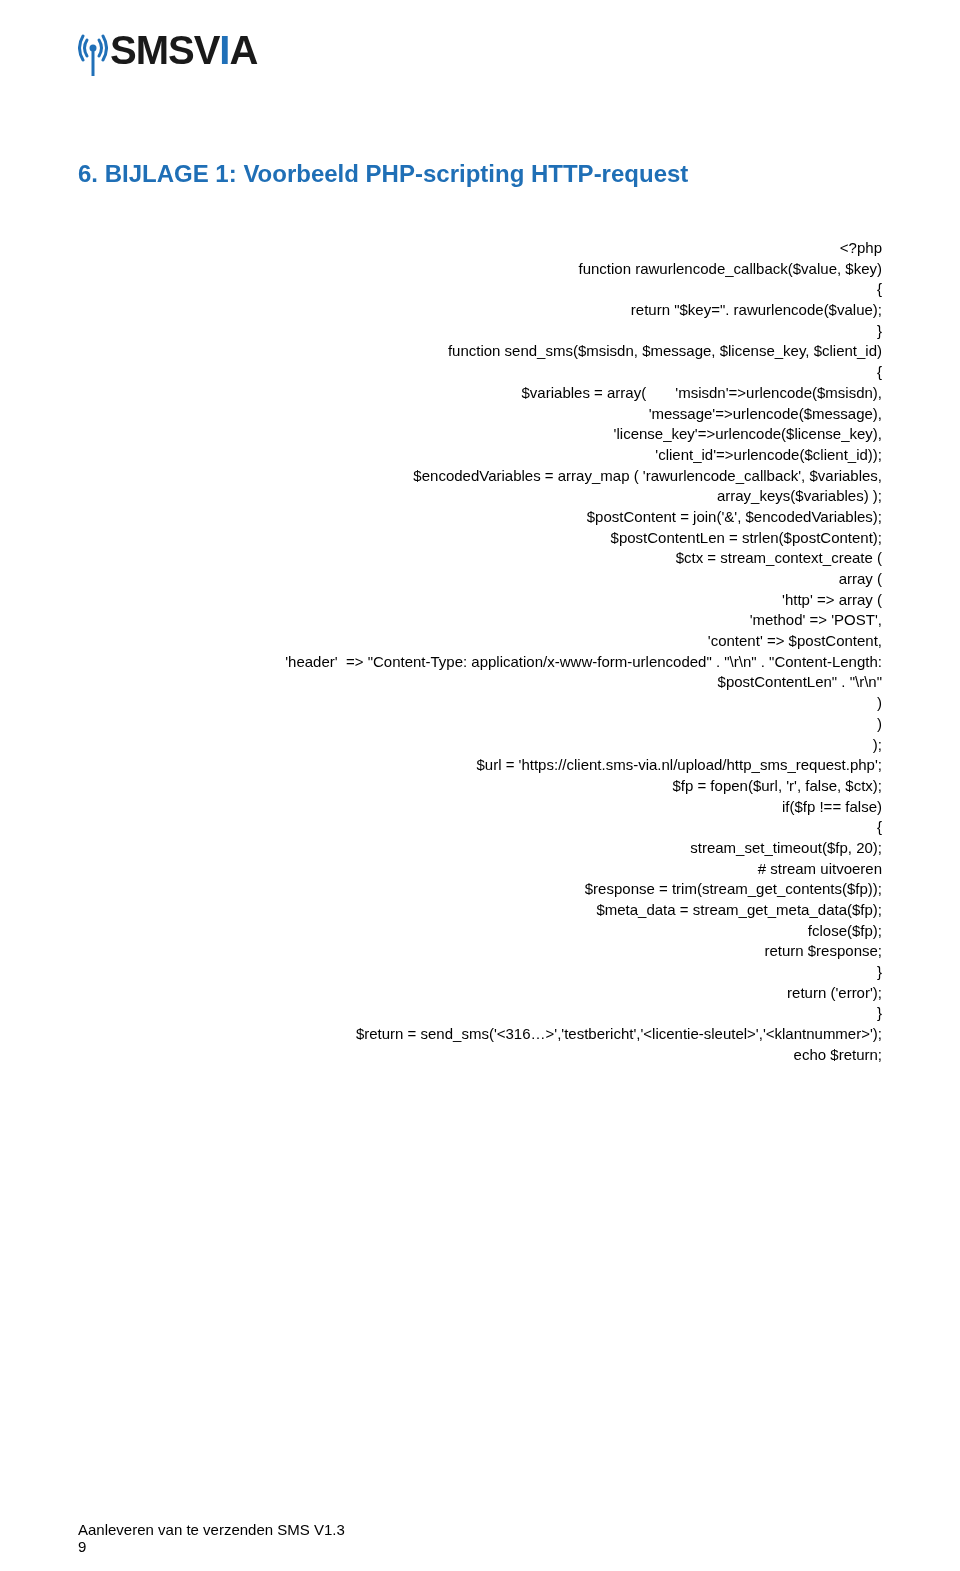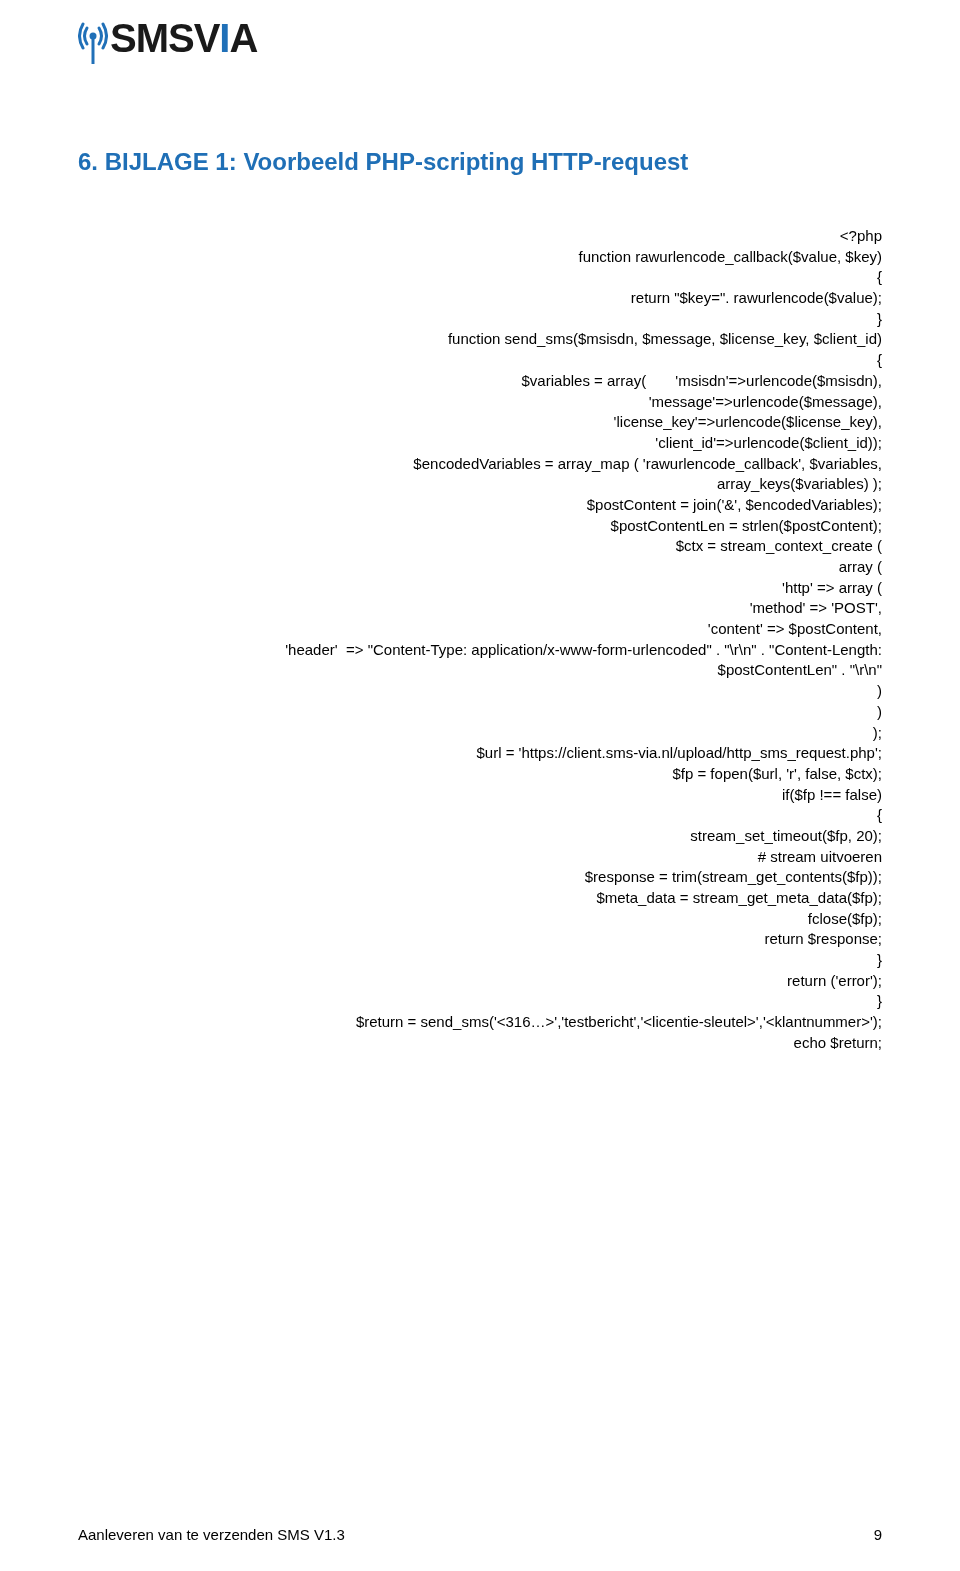--- a/index.html
+++ b/index.html
@@ -4,21 +4,21 @@
 <style>
   * { margin: 0; padding: 0; box-sizing: border-box; }
   body {
     width: 960px;
     height: 1571px;
     background: #ffffff;
     font-family: Verdana, Geneva, sans-serif;
     position: relative;
   }
   .page {
-    padding: 8px 78px 0 78px;
+    padding: 20px 78px 0 78px;
   }
   .logo-area {
     display: flex;
     align-items: center;
     margin-bottom: 60px;
     padding-top: 4px;
   }
   .logo-icon {
     width: 30px;
     height: 52px;
@@ -44,27 +44,28 @@
   .code-block {
     font-family: Verdana, Geneva, sans-serif;
     font-size: 15px;
     line-height: 1.38;
     color: #000;
     white-space: pre-wrap;
     text-align: right;
   }
   .footer {
     position: absolute;
-    bottom: 28px;
+    bottom: 16px;
     left: 78px;
     right: 78px;
     display: flex;
-    justify-content: space-between;
+    justify-content: center;
     font-size: 15px;
     color: #000;
+    flex-direction: column;
   }
 </style>
 </head>
 <body>
 
 <div class="page">
 
   <div class="logo-area">
     <div class="logo-icon">
       <svg width="30" height="52" viewBox="0 0 30 52">

